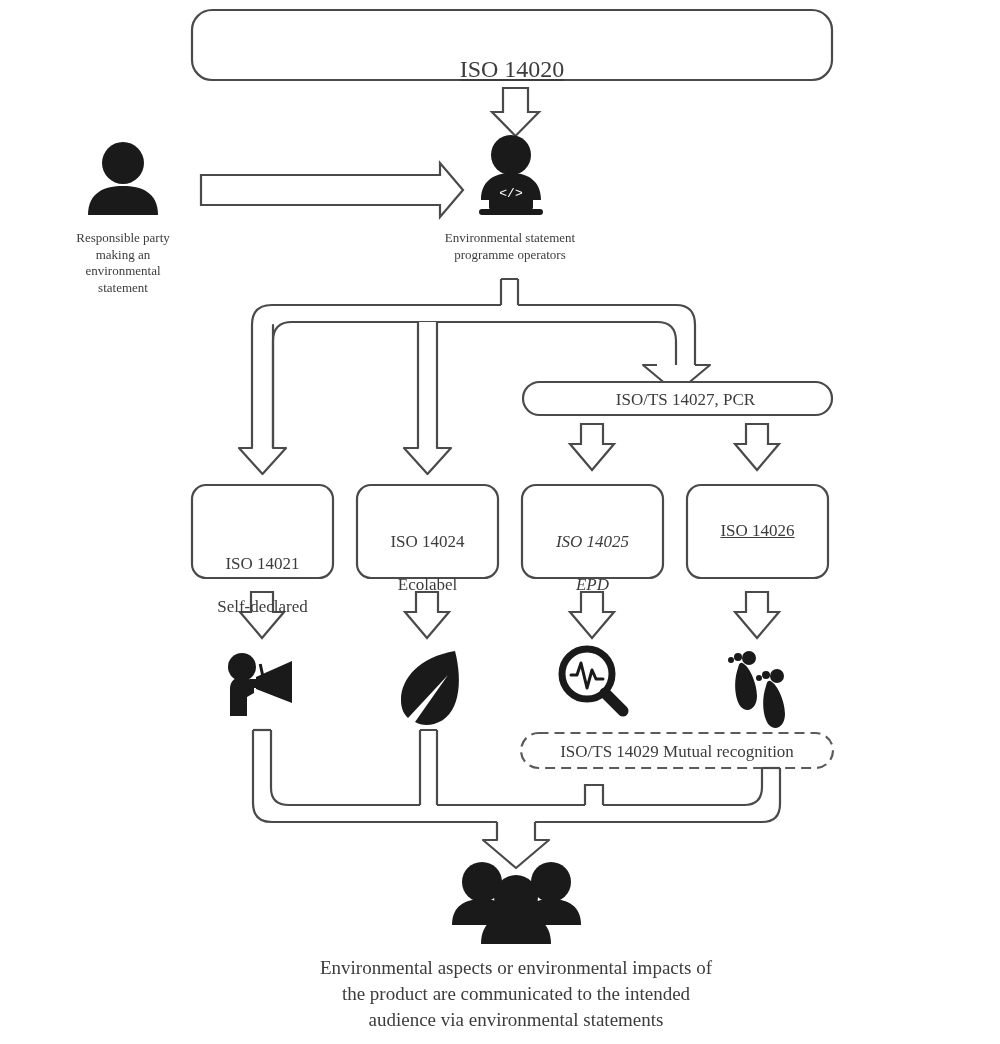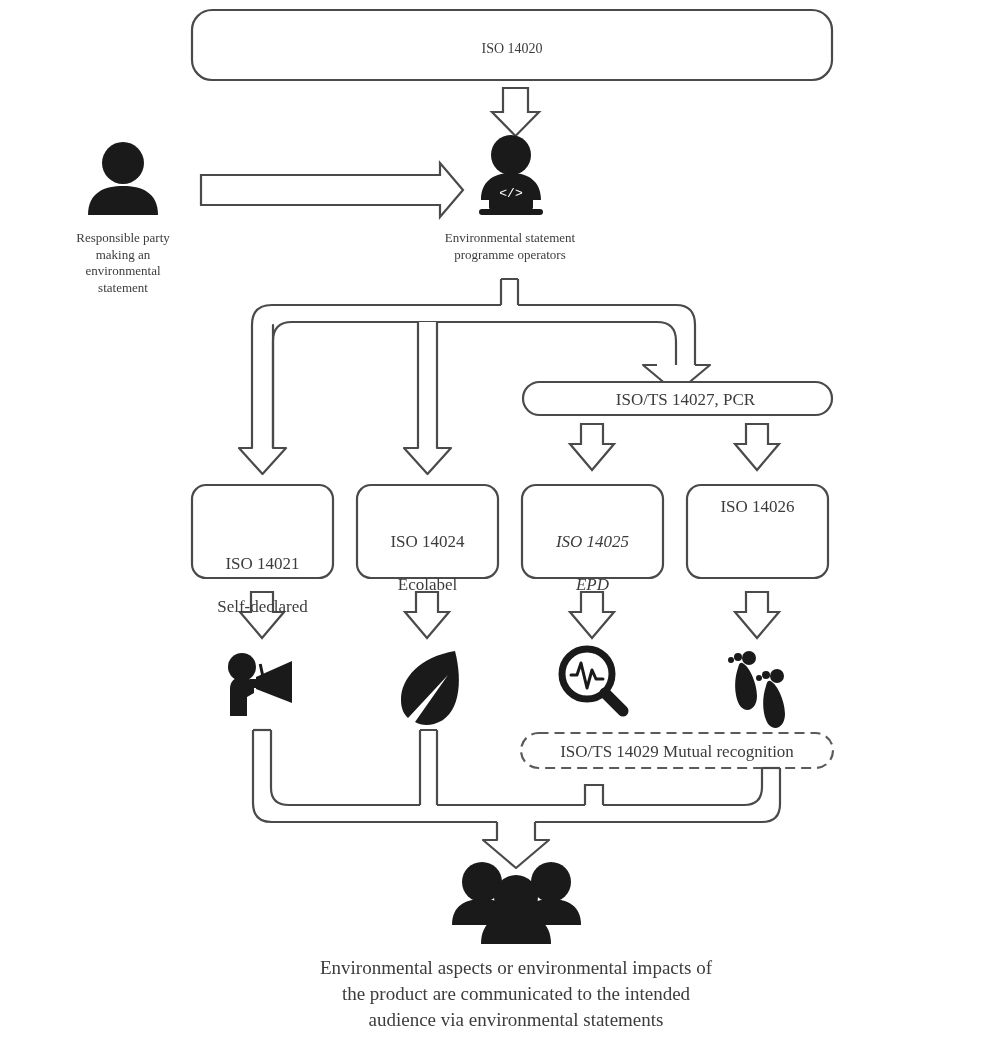--- a/index.html
+++ b/index.html
@@ -41,22 +41,23 @@
     font-size: 17px;
   }
   .caption {
     font-size: 13px;
   }
   .bottom-caption {
     font-size: 19px;
     line-height: 1.38;
   }
   .top-label {
-    font-size: 14px;
+    font-size: 24px;
     line-height: 1.34;
+    text-decoration: underline;
   }
 </style>
 </head>
 <body>
 
 <div id="diagram-root">
 
   <svg class="layer" viewBox="0 0 1000 1044">
 
     <rect x="192" y="10" width="640" height="70" rx="20" ry="20" fill="#ffffff" stroke="#4a4a4a" stroke-width="2.2"></rect>
@@ -193,21 +194,21 @@
     <div>Self-declared</div>
   </div>
   <div class="lbl box-label" style="left:357px; top:509px; width:141px;">
     <div>ISO 14024</div>
     <div>Ecolabel</div>
   </div>
   <div class="lbl box-label" style="left:522px; top:509px; width:141px;font-style:italic;">
     <div>ISO 14025</div>
     <div>EPD</div>
   </div>
-  <div class="lbl box-label" style="left:685px; top:474px; width:145px;">
+  <div class="lbl box-label" style="left:685px; top:498px; width:145px;text-decoration:underline;">
     <div>ISO 14026</div>
   </div>
 
   <div class="lbl pill-label" style="left:521px; top:741px; width:312px;">ISO/TS 14029 Mutual recognition</div>
 
   <div class="lbl bottom-caption" style="left:250px; top:955px; width:532px;">Environmental aspects or environmental impacts of
 the product are communicated to the intended
 audience via environmental statements</div>
 
 </div>

